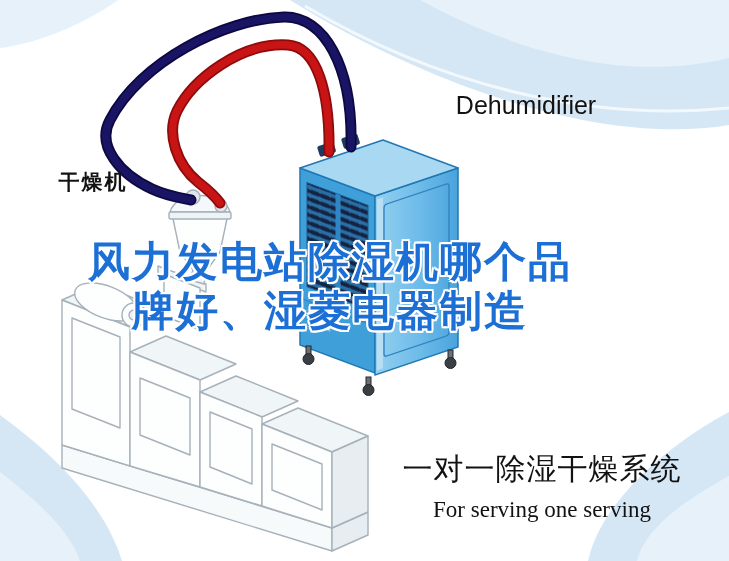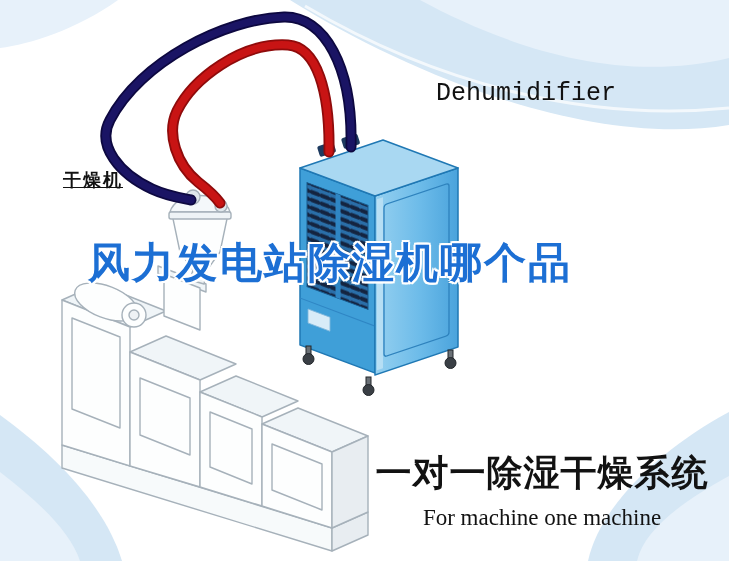--- a/index.html
+++ b/index.html
@@ -4,33 +4,33 @@
 <style>
   * { margin:0; padding:0; box-sizing:border-box; }
   html,body { width:729px; height:561px; }
   body { background:#ffffff; font-family:"Liberation Sans", sans-serif; position:relative; overflow:hidden; }
   #stage { position:absolute; left:0; top:0; width:729px; height:561px; }
   #scene-svg { position:absolute; left:0; top:0; z-index:1; }
 
   .label-block { position:absolute; text-align:center; color:var(--label_black,#121212); z-index:5; }
   #dehumidifier-label { left:428px; top:78px; width:196px; }
   #dehumidifier-label .cn { font-size:27px; font-weight:bold; letter-spacing:2px; }
-  #dehumidifier-label .en { font-size:25px; font-family:Liberation Mono, monospace; margin-top:1px; }
+  #dehumidifier-label .en { font-size:25px; font-family:Liberation Sans, sans-serif; margin-top:13px; }
   #hopper-label { left:30px; top:168px; width:126px; }
-  #hopper-label .cn { font-size:18px; font-weight:bold; letter-spacing:2px;text-decoration:underline; }
+  #hopper-label .cn { font-size:21px; font-weight:bold; letter-spacing:2px; }
   #hopper-label .en { font-size:21px; font-family:"Liberation Serif", serif; margin-top:3px; }
 
   #headline { position:absolute; left:0; top:238px; width:660px; text-align:center; z-index:6;
      color:var(--title_blue,#1c6fd4); font-weight:bold; font-size:42px; line-height:49px; letter-spacing:2px;
      text-shadow: 2px 0 0 #fff, -2px 0 0 #fff, 0 2px 0 #fff, 0 -2px 0 #fff,
-                  1.6px 1.6px 0 #fff, -1.6px 1.6px 0 #fff, 1.6px -1.6px 0 #fff, -1.6px -1.6px 0 #fff; }
+                  1.6px 1.6px 0 #fff, -1.6px 1.6px 0 #fff, 1.6px -1.6px 0 #fff, -1.6px -1.6px 0 #fff; font-family: Liberation Serif, serif; }
 
   #caption { position:absolute; left:372px; top:449px; width:340px; text-align:center; z-index:5;
      color:var(--label_black,#121212); }
-  #caption .cn { font-size:36px; font-weight:bold; letter-spacing:1px; }
+  #caption .cn { font-size:30px; font-weight:normal; letter-spacing:1px; }
   #caption .en { font-size:23px; font-family:"Liberation Serif", serif; margin-top:7px; }
 
   .bg-swoosh { fill:var(--accent_light_blue,#d5e7f5); }
   .bg-swoosh-light { fill:var(--accent_lighter_blue,#e7f1fa); }
   .dh-left { fill:var(--machine_front_blue,#3f9fd8); }
   .dh-top { fill:var(--machine_top_blue,#a9d8f2); }
   .dh-stroke { stroke:#1f78b4; stroke-width:1.5; stroke-linejoin:round; }
   .pipe-navy-outer { stroke:#0d0840; stroke-width:11; fill:none; stroke-linecap:round; }
   .pipe-navy-inner { stroke:var(--pipe_navy,#1a1464); stroke-width:7.5; fill:none; stroke-linecap:round; }
   .pipe-red-outer { stroke:#8f0b0b; stroke-width:11; fill:none; stroke-linecap:round; }
@@ -146,20 +146,21 @@
   <div id="dehumidifier-label" class="label-block">
     <div class="en">Dehumidifier</div>
   </div>
 
   <div id="hopper-label" class="label-block">
     <div class="cn">干燥机</div>
   </div>
 
   <div id="headline">
     <div>风力发电站除湿机哪个品</div>
+    <div>牌好、湿菱电器制造</div>
   </div>
 
   <div id="caption">
     <div class="cn">一对一除湿干燥系统</div>
-    <div class="en">For machine one machine</div>
+    <div class="en">For serving one serving</div>
   </div>
 
 </div>
 
 </body></html>

